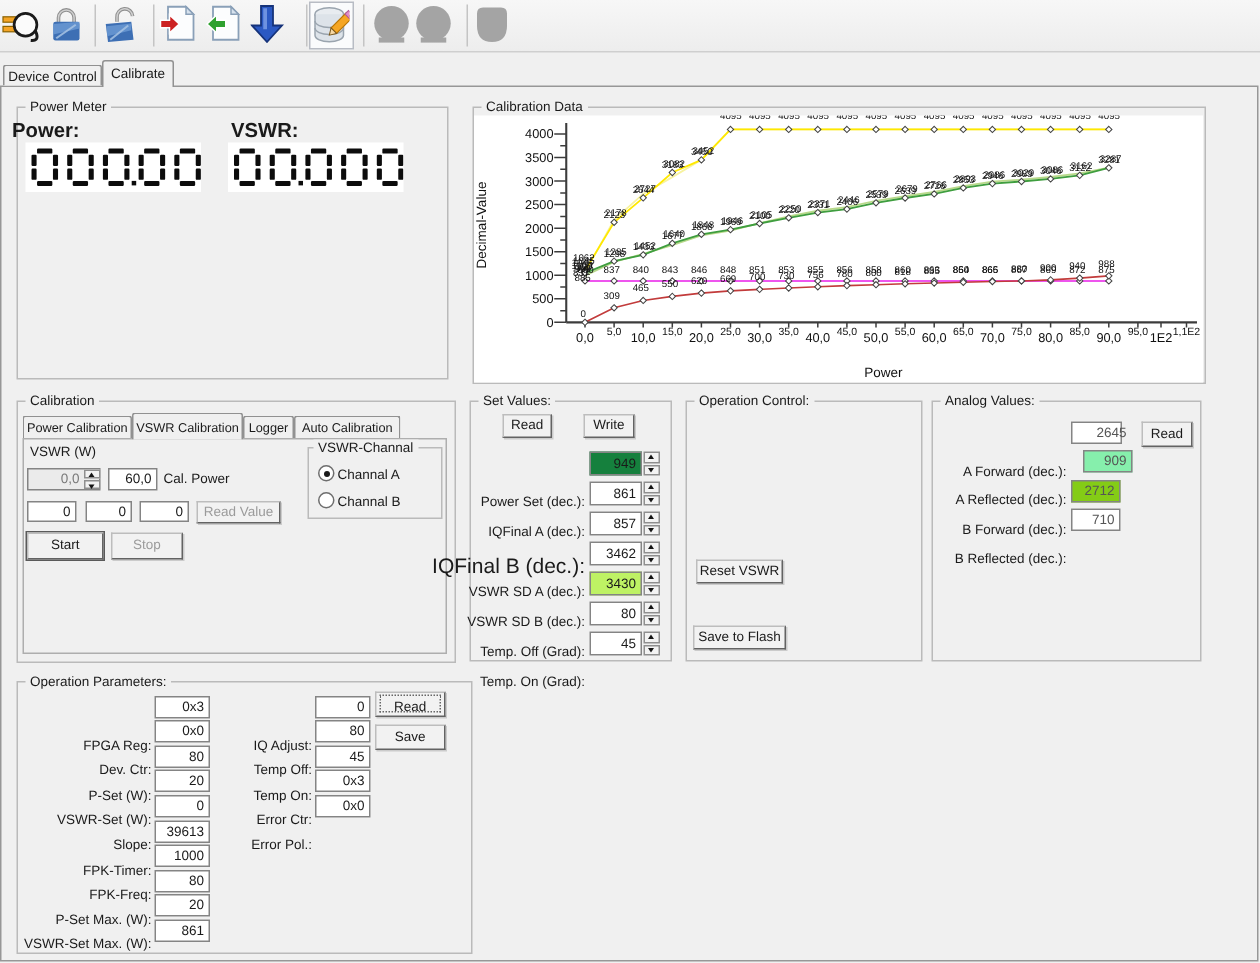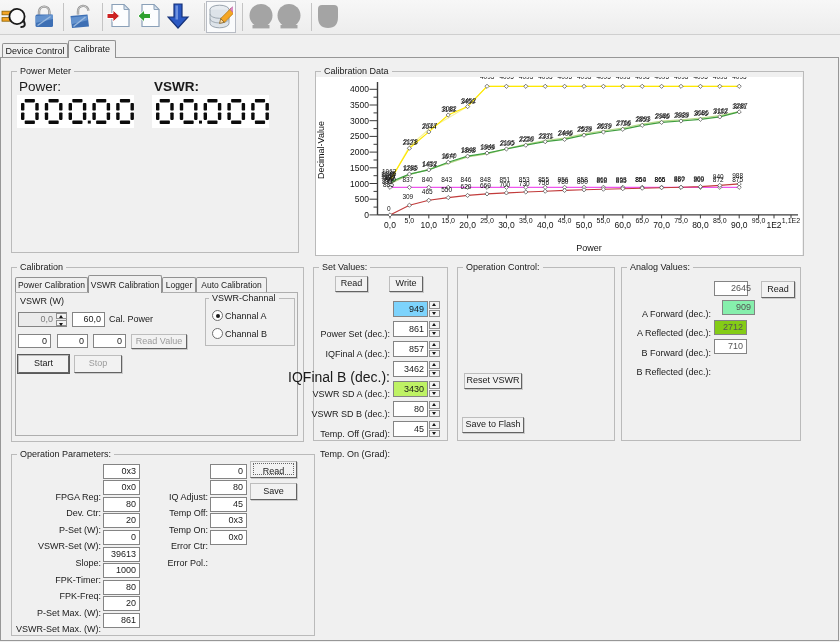--- a/index.html
+++ b/index.html
@@ -88,21 +88,21 @@
       </svg>
       <svg style="position:absolute;left:315px;top:3px" width="27" height="27" viewBox="0 0 27 27">
         <path d="M3 6 q0 -4 4 -4 h12 q4 0 4 4 v8 q0 11 -10 11 q-10 0 -10 -11 z" fill="#a4a4a4"></path>
       </svg>
     </div>
     <div style="position:absolute;left:0;top:57px;width:839px;height:584px;border:1px solid #979797"></div>
     <div class="tab" style="left:2px;top:43px;width:66px;height:14px;line-height:14px;">Device Control</div>
     <div class="tab" style="left:68px;top:40px;width:48px;height:18px;line-height:17px;z-index:3">Calibrate</div>
     <div class="gb" style="left:11px;top:71px;width:288px;height:182px"></div>
     <div class="gbt" style="left:17px;top:66px">Power Meter</div>
-    <div class="llab" style="left:19px;top:79px;font-size:13.5px;font-weight:normal;color:#1a1a1a">Power:</div>
+    <div class="llab" style="left:8px;top:79px;font-size:13.5px;font-weight:bold;color:#1a1a1a">Power:</div>
     <div class="llab" style="left:154px;top:79px;font-size:13.5px;font-weight:bold;color:#1a1a1a">VSWR:</div>
     <svg width="117" height="33" viewBox="0 0 117 33" style="position:absolute;left:17px;top:95px;background:#fff">
       <g transform="translate(4.0 4.0)" fill="#0c0c0c">
         <rect x="3.7" y="0" width="10.2" height="3.4" rx="0.8"></rect>
         <rect x="3.7" y="21.6" width="10.2" height="3.4" rx="0.8"></rect>
         <rect x="0" y="4.1" width="3.4" height="7.5" rx="0.8"></rect>
         <rect x="0" y="13.4" width="3.4" height="7.5" rx="0.8"></rect>
         <rect x="14.3" y="4.1" width="3.4" height="7.5" rx="0.8"></rect>
         <rect x="14.3" y="13.4" width="3.4" height="7.5" rx="0.8"></rect>
       </g>
@@ -474,21 +474,21 @@
     <div class="gbt" style="left:209px;top:293px">VSWR-Channal</div>
     <div class="radio sel" style="left:212px;top:310px"></div>
     <div class="llab" style="left:225px;top:311px;font-size:9px;color:#1a1a1a">Channal A</div>
     <div class="radio" style="left:212px;top:328px"></div>
     <div class="llab" style="left:225px;top:329px;font-size:9px;color:#1a1a1a">Channal B</div>
     <div class="gb" style="left:313px;top:267px;width:135px;height:174px"></div>
     <div class="gbt" style="left:319px;top:262px">Set Values:</div>
     <div class="btn" style="left:335px;top:276px;width:33px;height:16px;line-height:13px">Read</div>
     <div class="btn" style="left:389px;top:276px;width:34px;height:16px;line-height:13px">Write</div>
     <div class="lab" style="right:450px;top:303px;font-size:9px">Power Set (dec.):</div>
-    <div class="fld" style="left:393px;top:301px;width:35px;height:16px;background:#7dd3fc;color:#1a1a1a;line-height:14px;padding:0 3px">949</div>
+    <div class="fld" style="left:393px;top:301px;width:35px;height:16px;background:#15803d;color:#1a1a1a;line-height:14px;padding:0 3px">949</div>
     <div class="spb" style="left:429px;top:301px;width:10.5px;height:7.5px">
       <div class="tup"></div>
     </div>
     <div class="spb" style="left:429px;top:309.5px;width:10.5px;height:7.5px">
       <div class="tdn"></div>
     </div>
     <div class="lab" style="right:450px;top:323px;font-size:9px">IQFinal A (dec.):</div>
     <div class="fld" style="left:393px;top:321px;width:35px;height:16px;background:#fff;color:#1a1a1a;line-height:14px;padding:0 3px">861</div>
     <div class="spb" style="left:429px;top:321px;width:10.5px;height:7.5px">
       <div class="tup"></div>

